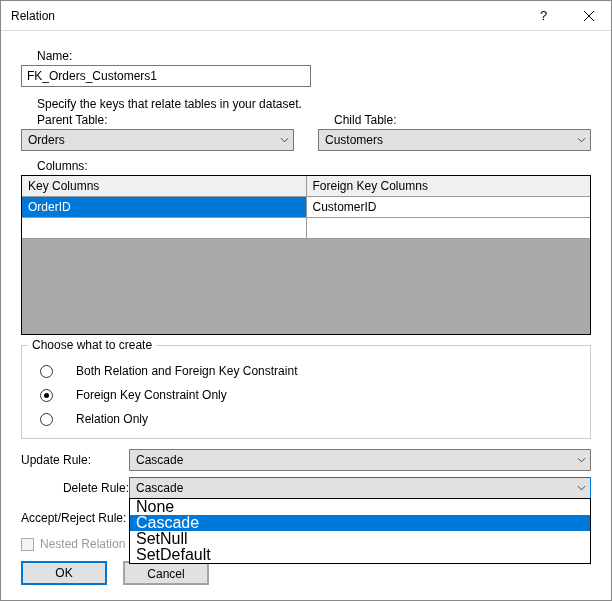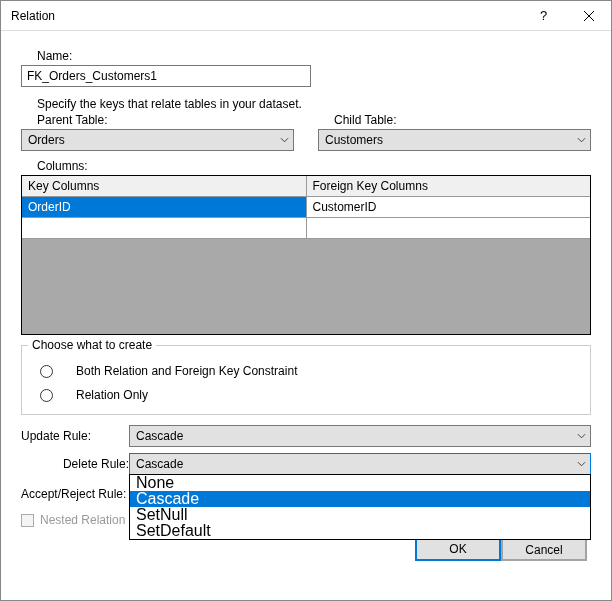--- a/index.html
+++ b/index.html
@@ -191,22 +191,22 @@
     color: #9a9a9a;
   }
   .checkbox {
     width: 13px; height: 13px;
     border: 1px solid #aaa;
     background: #f4f4f4;
   }
   
   .btn-row {
     display: flex;
-    justify-content: flex-end;
-    gap: 0;
+    justify-content: flex-start;
+    gap: 16px;
     margin-top: 10px;
     padding-right: 4px;
   }
   .btn {
     min-width: 86px;
     height: 24px;
     background: #e1e1e1;
     border: 2px solid #a3a3a3;
     font: inherit;
     text-align: center;
@@ -287,20 +287,24 @@
     </div>
   </div>
 
   <div class="groupbox">
     <div class="legend">Choose what to create</div>
     <div class="radio-row">
       <div class="radio-outer"></div>
       <span>Both Relation and Foreign Key Constraint</span>
     </div>
     <div class="radio-row">
+      <div class="radio-outer checked"></div>
+      <span>Foreign Key Constraint Only</span>
+    </div>
+    <div class="radio-row">
       <div class="radio-outer"></div>
       <span>Relation Only</span>
     </div>
   </div>
 
   <div class="rule-row" style="margin-top:10px">
     <div class="rule-label">Update Rule:</div>
     <div class="combo">
       <span>Cascade</span>
       <span class="chev">

